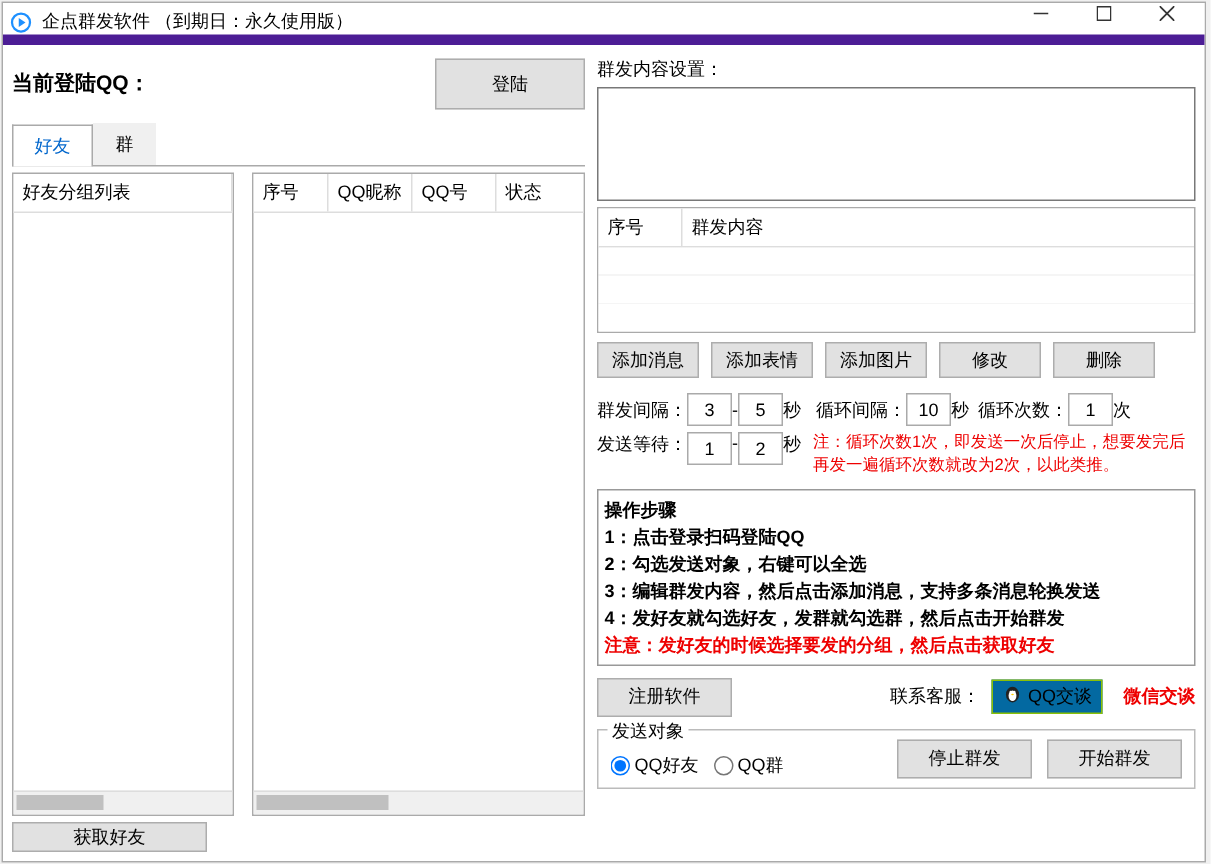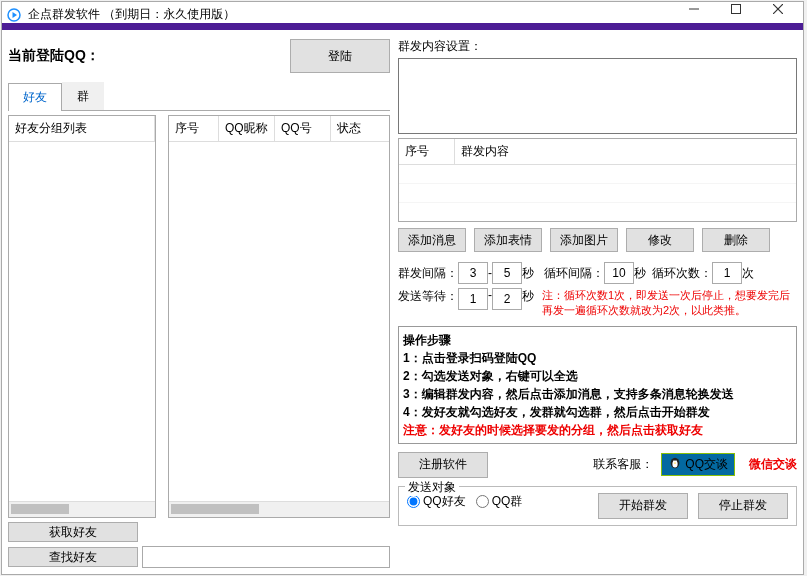--- a/index.html
+++ b/index.html
@@ -40,21 +40,21 @@
 .num-input { width: 30px; height: 22px; border: 1px solid #aaa; text-align: center; }
 .note-red { color: #e00; line-height: 1.35; font-size: 11px; }
 .steps { border: 1px solid #999; padding: 4px 4px; line-height: 1.5; margin-top: 4px; font-size: 13px; font-weight: bold; }
 .steps .red { color: #e00; }
 .reg-row { display: flex; align-items: center; gap: 8px; margin-top: 8px; }
 .reg-row .btn { width: 90px; height: 26px; }
 .qq-talk { border: 1px solid #8ac007; background: #0369a1; padding: 2px 6px; display: inline-flex; align-items: center; gap: 3px; cursor: pointer; }
 .wx-talk { color: #e00; font-weight: bold; cursor: pointer; margin-left: 6px; }
 .send-group { border: 1px solid #bbb; border-top: 1px solid #bbb; margin-top: 8px; padding: 6px 8px; position: relative; }
 .send-group .legend { position: absolute; top: -8px; left: 6px; background: #fff; padding: 0 3px; }
-.send-row { display: flex; align-items: flex-start; gap: 10px; }
+.send-row { display: flex; align-items: flex-end; gap: 10px; }
 .radio-wrap { display: inline-flex; align-items: center; gap: 3px; cursor: pointer; }
 .send-row .btn { width: 90px; height: 26px; }
 .spacer { flex: 1; }
 </style>
 </head>
 <body>
 
 <div class="window">
   <div class="titlebar">
     <span class="icon">
@@ -108,24 +108,20 @@
             <div style="width:56px">QQ号</div>
             <div style="flex:1;border-right:none">状态</div>
           </div>
           <div class="listbox-body"></div>
           <div class="hscroll"></div>
         </div>
       </div>
       <div class="left-bottom">
         <div class="left-btn-row">
           <button class="btn btn-small">获取好友</button>
-        </div>
-        <div class="left-btn-row">
-          <button class="btn btn-small">查找好友</button>
-          <input class="input" style="flex: 1 1 0%;">
         </div>
       </div>
     </div>
 
     <div class="right">
       <div class="section-label">群发内容设置：</div>
       <div class="msgbox"></div>
       <div class="msg-table">
         <div class="listbox-header">
           <div style="width:56px">序号</div>
@@ -196,19 +192,19 @@
         <div class="send-row">
           <label class="radio-wrap">
             <input type="radio" name="tgt" checked="" style="">
               <span>QQ好友</span>
           </label>
           <label class="radio-wrap">
             <input type="radio" name="tgt" style="">
               <span>QQ群</span>
           </label>
           <span class="spacer"></span>
+          <button class="btn">停止群发</button>
           <button class="btn">开始群发</button>
-          <button class="btn">停止群发</button>
         </div>
       </div>
     </div>
   </div>
 </div>
 
 </body></html>

